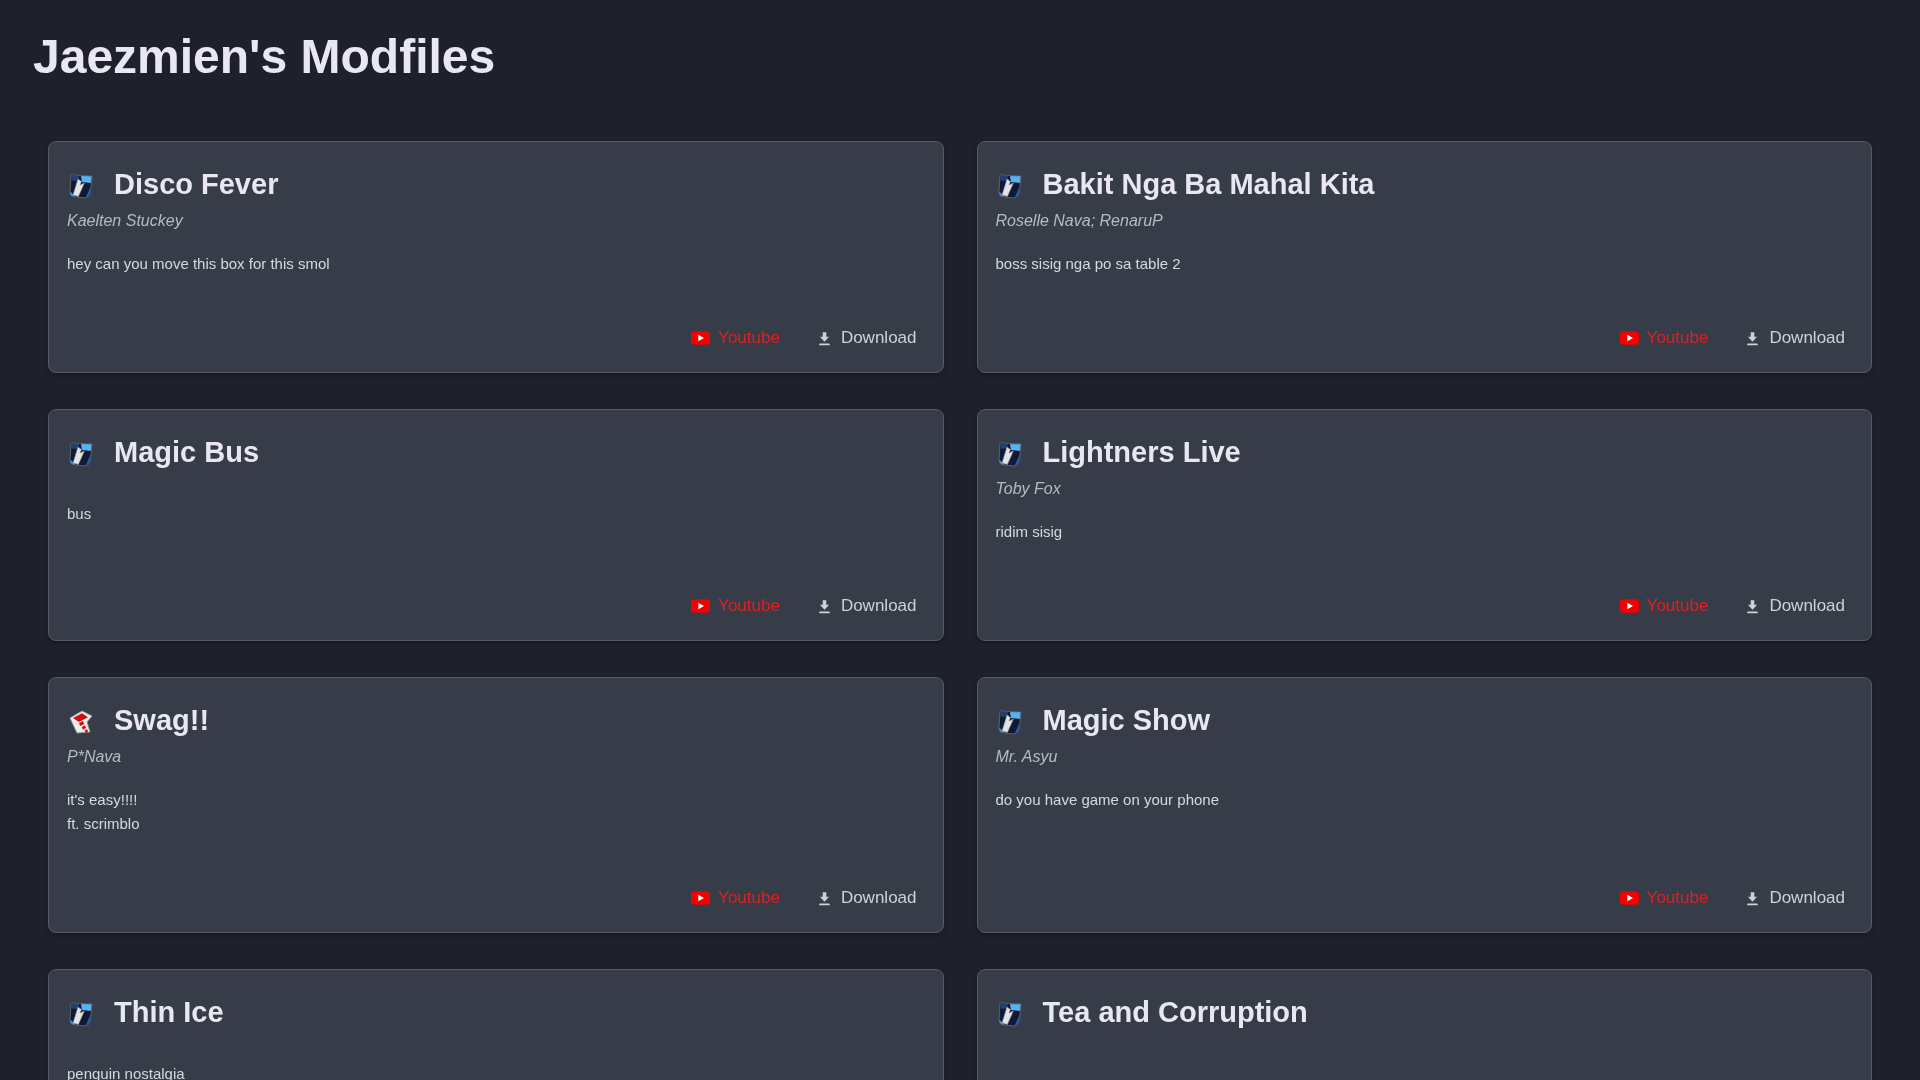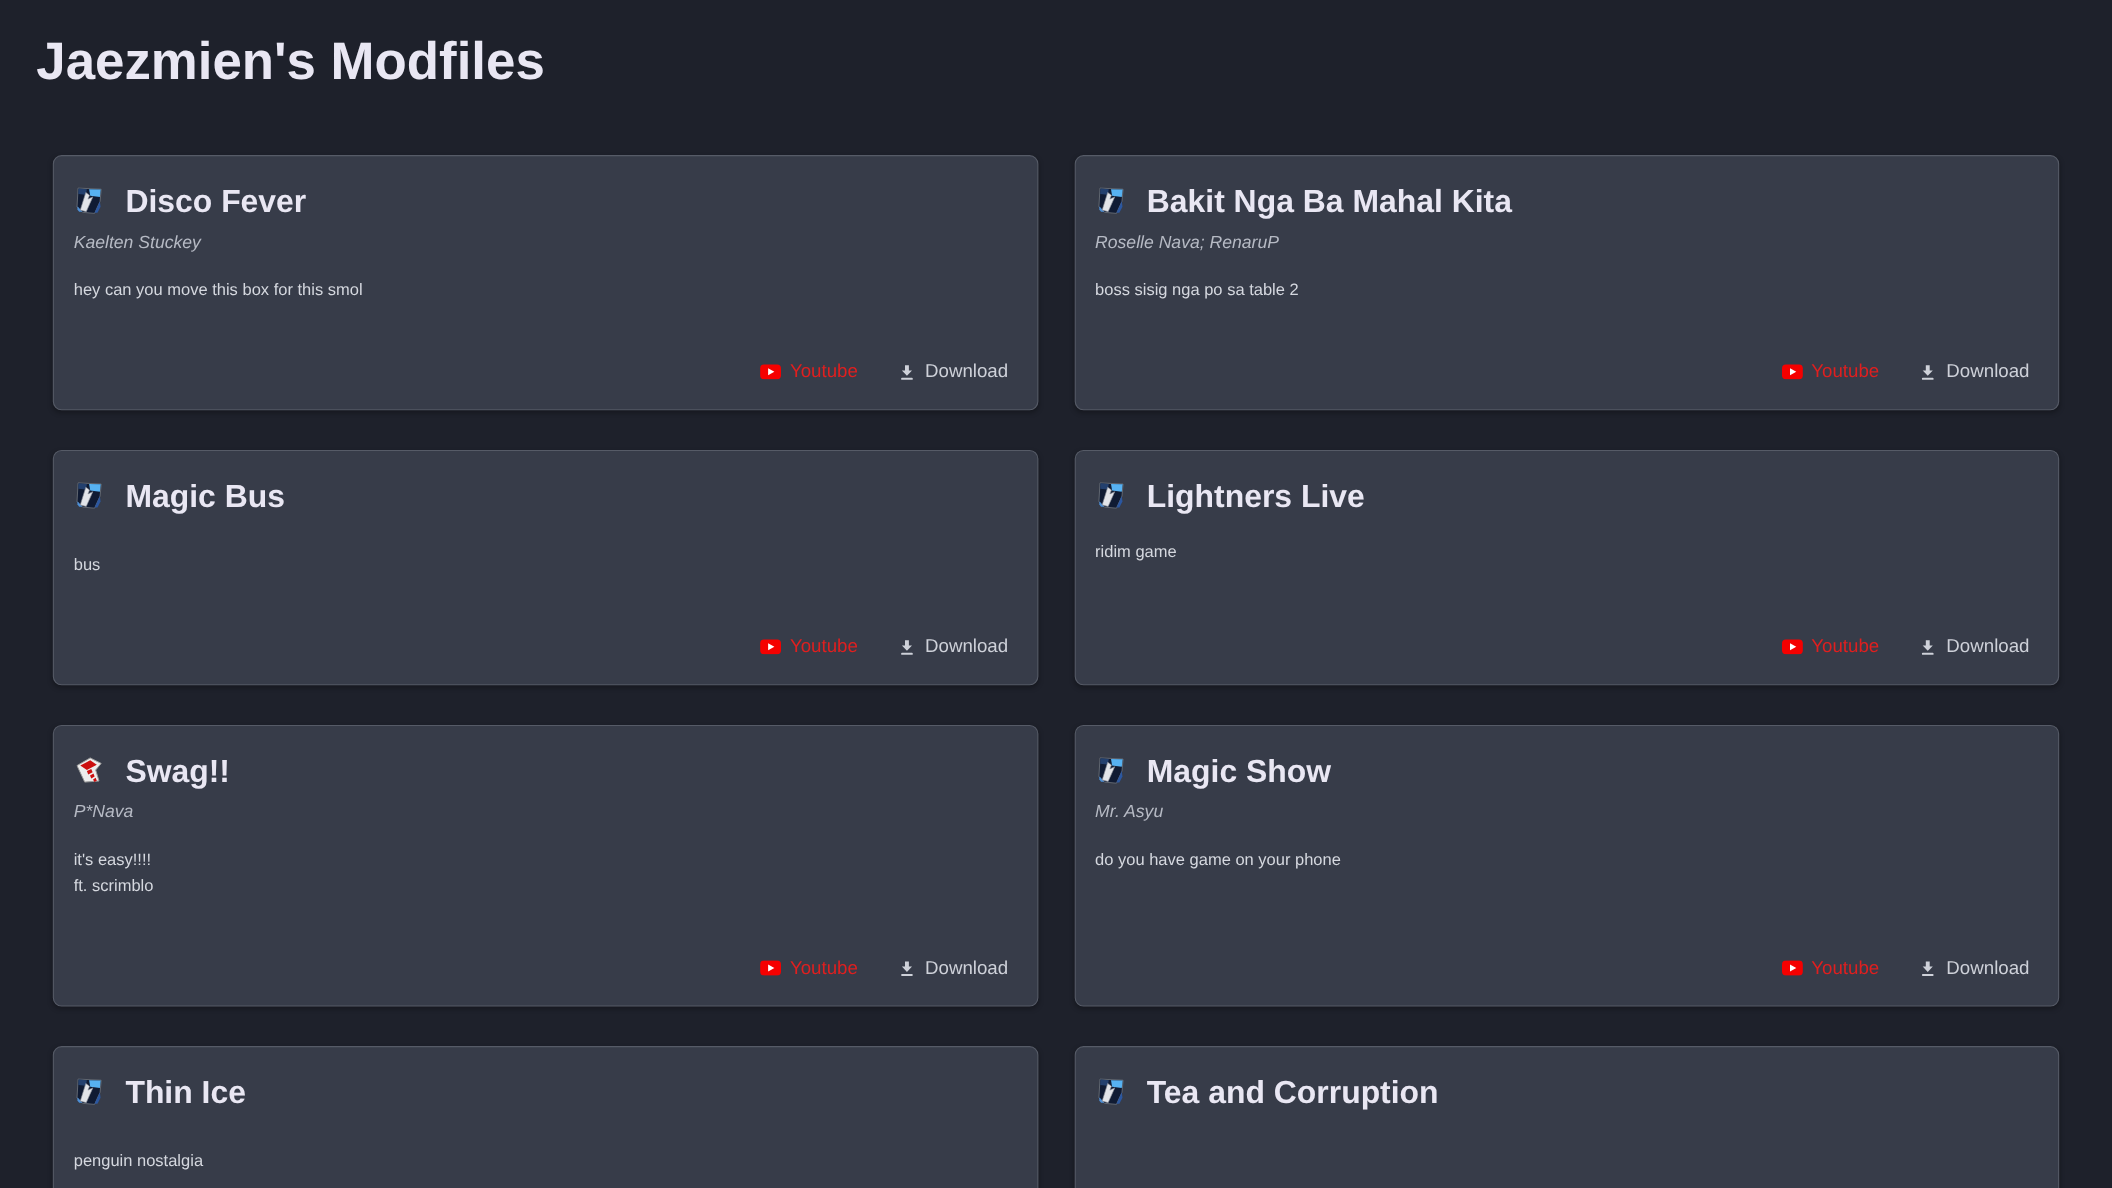--- a/index.html
+++ b/index.html
@@ -28,21 +28,21 @@
     align-items:stretch;
   }
   .card{
     background:var(--card-bg);
     border:1px solid var(--card-border);
     border-radius:8px;
     padding:26px 26px 24px 18px;
     display:flex;flex-direction:column;
     box-shadow:0 2px 5px rgba(0,0,0,.28);
   }
-  .card-header{display:flex;align-items:flex-start;gap:19px;}
+  .card-header{display:flex;align-items:flex-end;gap:19px;}
   .card-icon{width:28px;height:28px;flex:0 0 28px;display:inline-block;}
   .card-icon svg{display:block;}
   .card-title{
     margin:0;font-size:29px;line-height:32px;font-weight:bold;
     color:var(--heading);
   }
   .card-artist{
     margin:12px 0 0 0;
     font-size:16px;line-height:18px;font-style:italic;
     color:var(--artist);
@@ -197,22 +197,23 @@
     <polygon points="4,3 25,4 24,15 19,26 8,25 3,20" fill="#101b33" stroke="#6a7078" stroke-width="0.8"></polygon>
     <polygon points="14,4 24.6,4.2 23.8,11 15,10" fill="#57b2f2"></polygon>
     <polygon points="4.4,3.4 12,4 11,9 4.2,8.4" fill="#23406e"></polygon>
     <polygon points="3.4,19.6 8,24.6 5,24.6 3.4,22.6" fill="#4d8fd6"></polygon>
     <polygon points="19,25.4 23.8,15 24.4,20 21.6,25.4" fill="#2b57a0"></polygon>
     <polygon points="6,23 11,7 14.4,9.4 13,13 17.4,11 11.4,24.4" fill="#e2e4e9" stroke="#8b8f99" stroke-width="0.6"></polygon>
   </svg>
 </span>
       <h2 class="card-title">Lightners Live</h2>
     </div>
-    <div class="card-desc">
-        <div>ridim game</div>
+    <div class="card-artist">Toby Fox</div>
+    <div class="card-desc">
+        <div>ridim sisig</div>
       </div>
     <div class="card-footer">
       <a class="action-link youtube">
         <span class="action-icon">
   <svg viewBox="0 0 24 17" width="19" height="14" xmlns="http://www.w3.org/2000/svg">
     <rect x="0" y="0" width="24" height="17" rx="4.5" fill="#f50000"></rect>
     <polygon points="9.2,4.4 16.4,8.5 9.2,12.6" fill="#ffffff"></polygon>
   </svg>
 </span>
         <span>Youtube</span>

